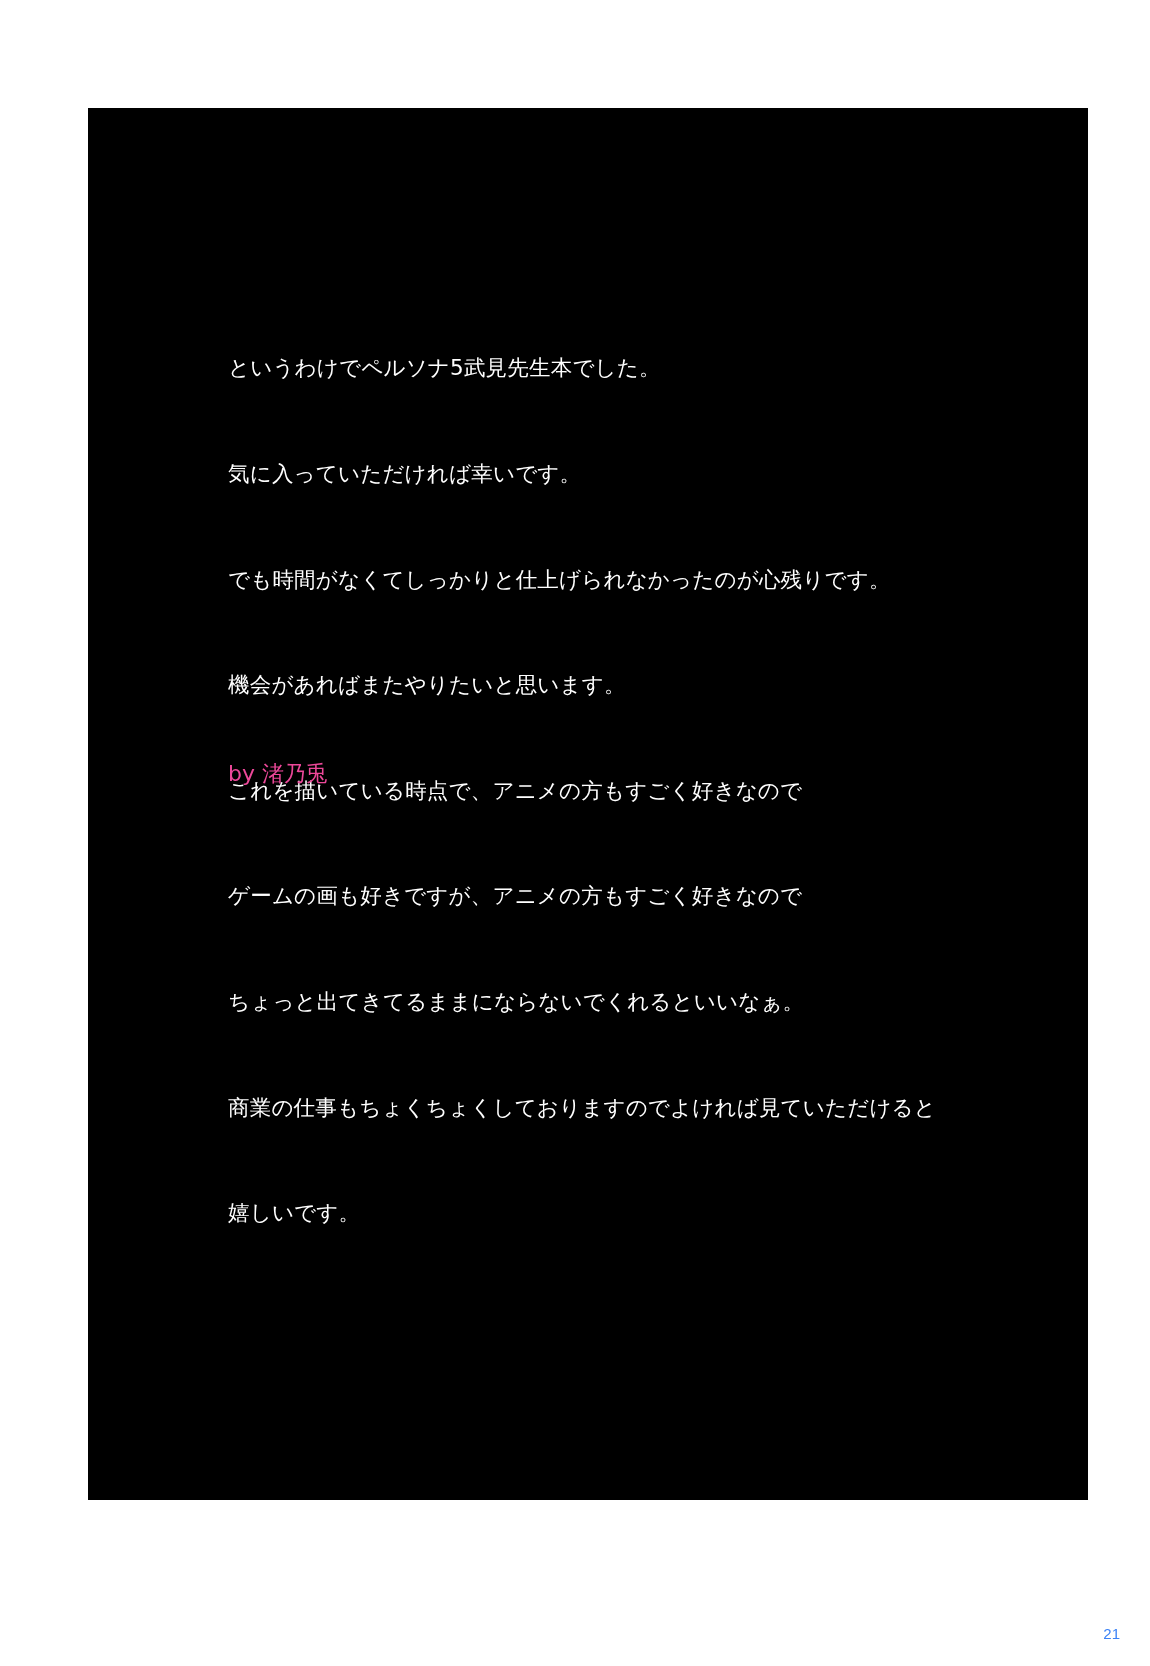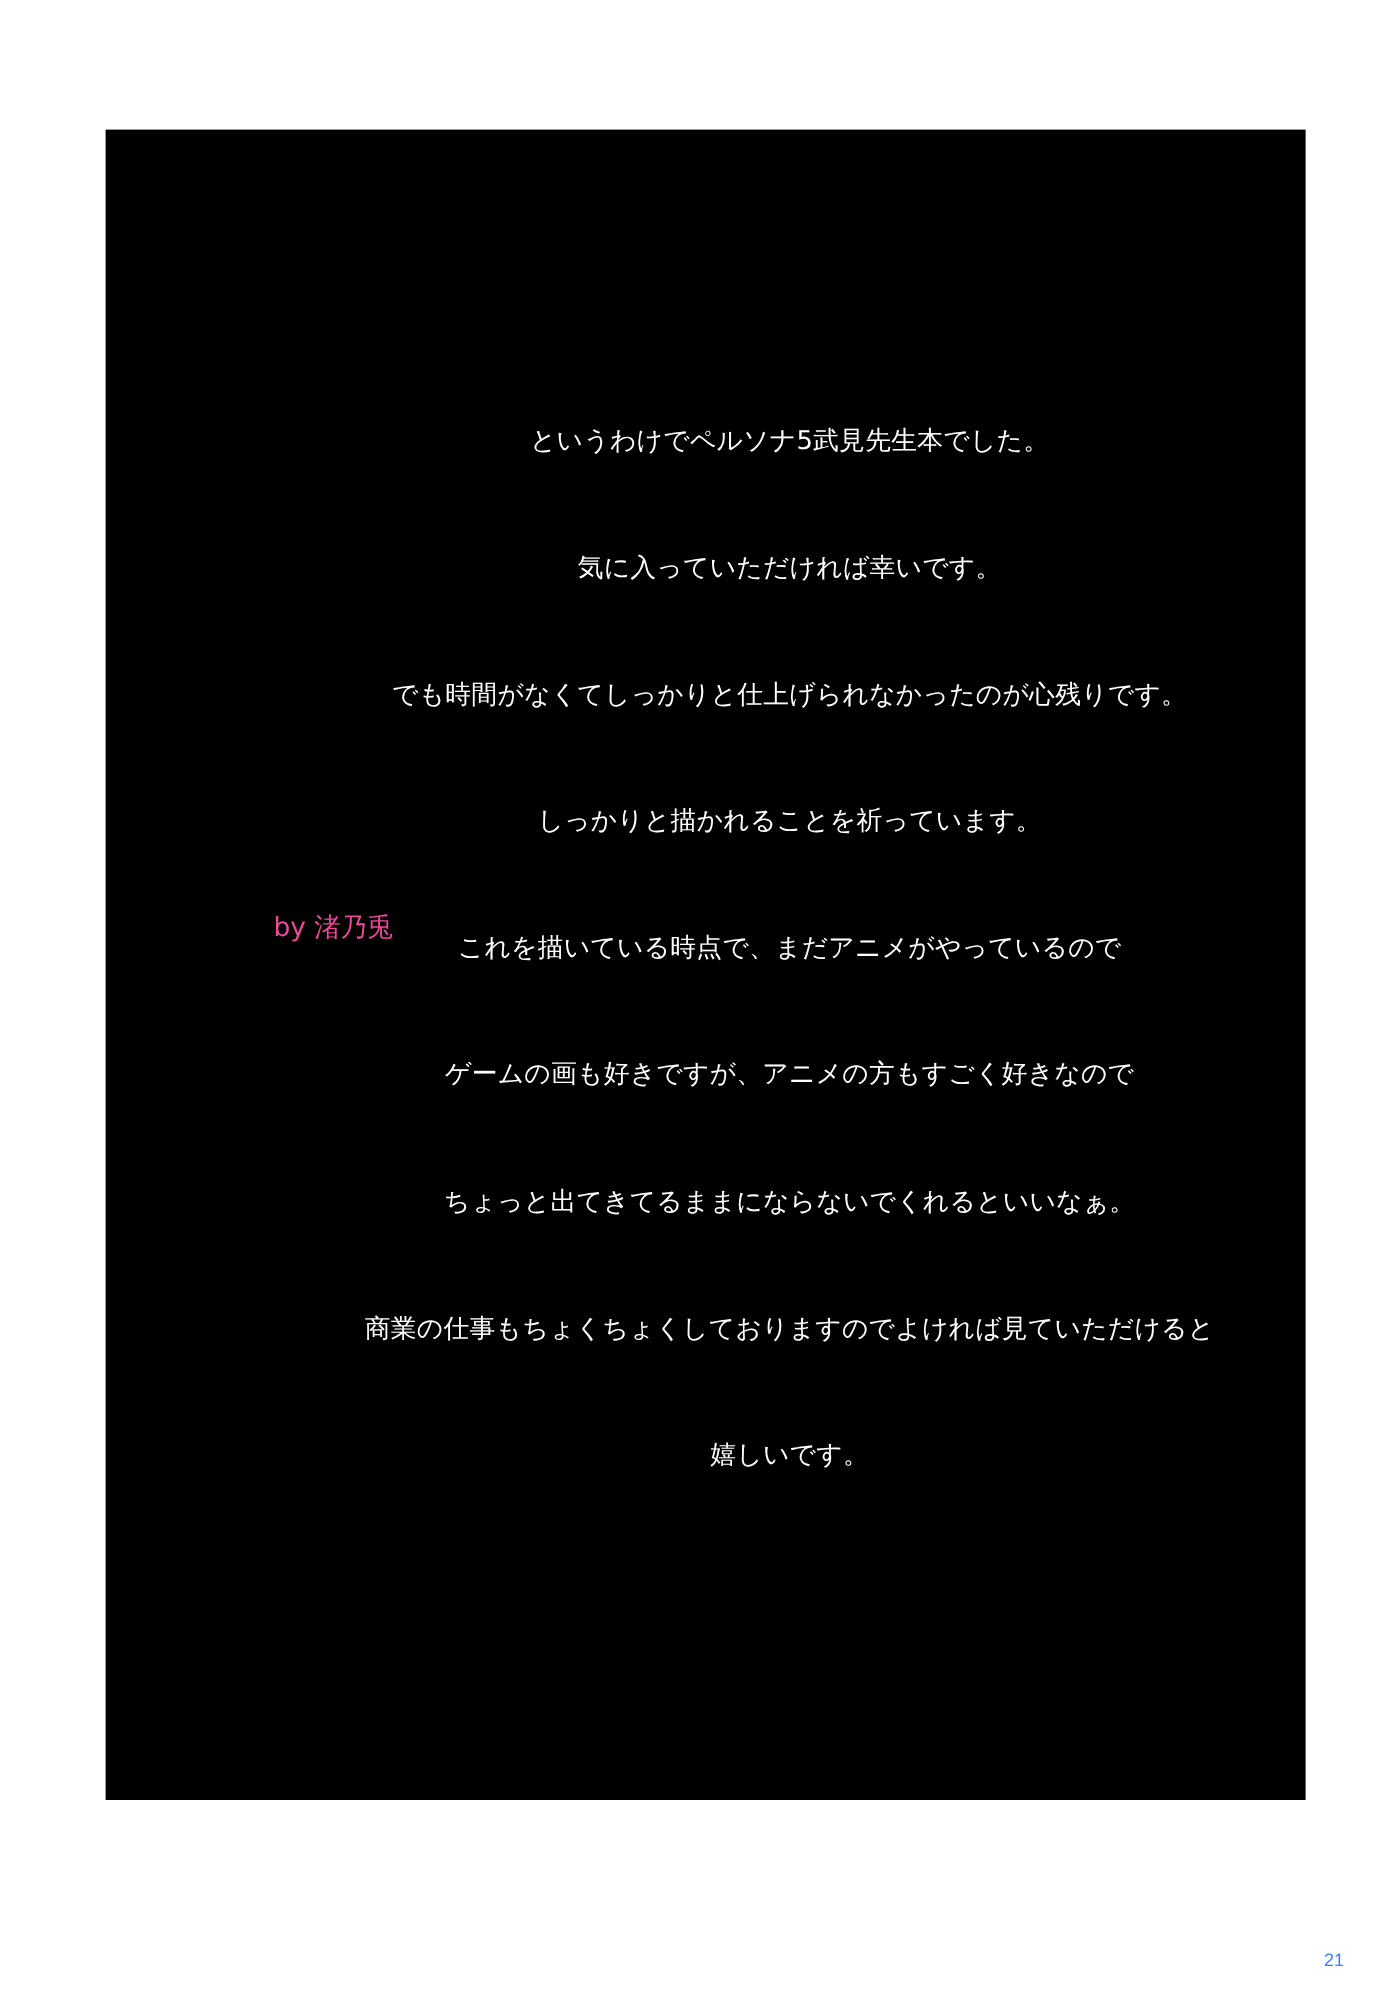--- a/index.html
+++ b/index.html
@@ -38,21 +38,20 @@
     color: #ffffff;
     font-size: 21.5px;
     line-height: 35.2px;
     letter-spacing: 0.2px;
     font-weight: 500;
     white-space: pre-wrap;
   }
   .afterword .line {
     display: block;
     min-height: 35.2px;
-    text-align: center;
   }
   .signature {
     position: absolute;
     left: 140px;
     top: 650px;
     color: #ec4899;
     font-size: 22px;
     line-height: 32px;
     font-weight: 500;
   }
@@ -67,22 +66,22 @@
 </style>
 </head>
 <body>
 
 <div class="page">
   <div class="black-panel">
     <div class="afterword">
       <span class="line">というわけでペルソナ5武見先生本でした。</span>
       <span class="line">気に入っていただければ幸いです。</span>
       <span class="line">でも時間がなくてしっかりと仕上げられなかったのが心残りです。</span>
-      <span class="line">しっかりと描かれることを祈っています。</span>
-      <span class="line">これを描いている時点で、まだアニメがやっているので</span>
+      <span class="line">機会があればまたやりたいと思います。</span>
+      <span class="line">これを描いている時点で、アニメの方もすごく好きなので</span>
       <span class="line">ゲームの画も好きですが、アニメの方もすごく好きなので</span>
       <span class="line">ちょっと出てきてるままにならないでくれるといいなぁ。</span>
       <span class="line">商業の仕事もちょくちょくしておりますのでよければ見ていただけると</span>
       <span class="line">嬉しいです。</span>
       
     </div>
     <div class="signature">by 渚乃兎</div>
   </div>
   <div class="page-number">21</div>
 </div>

